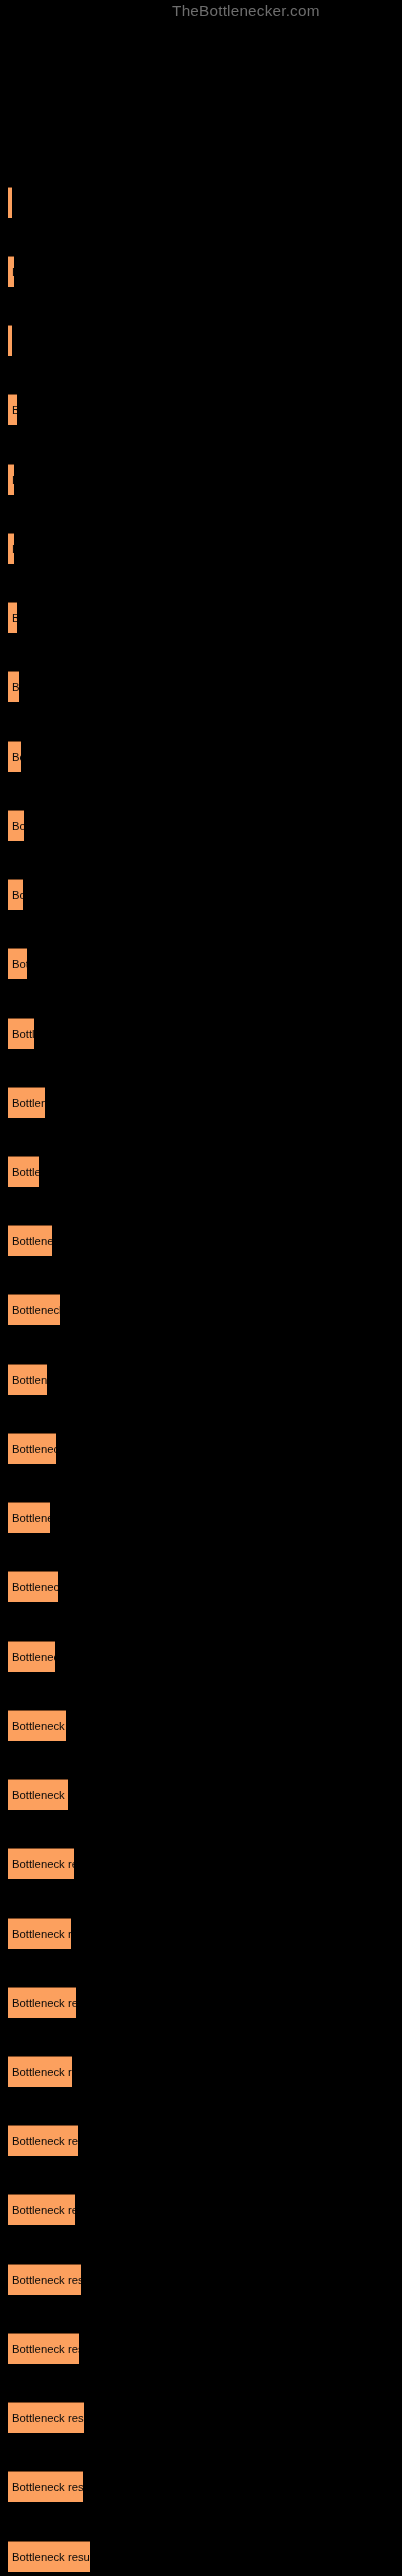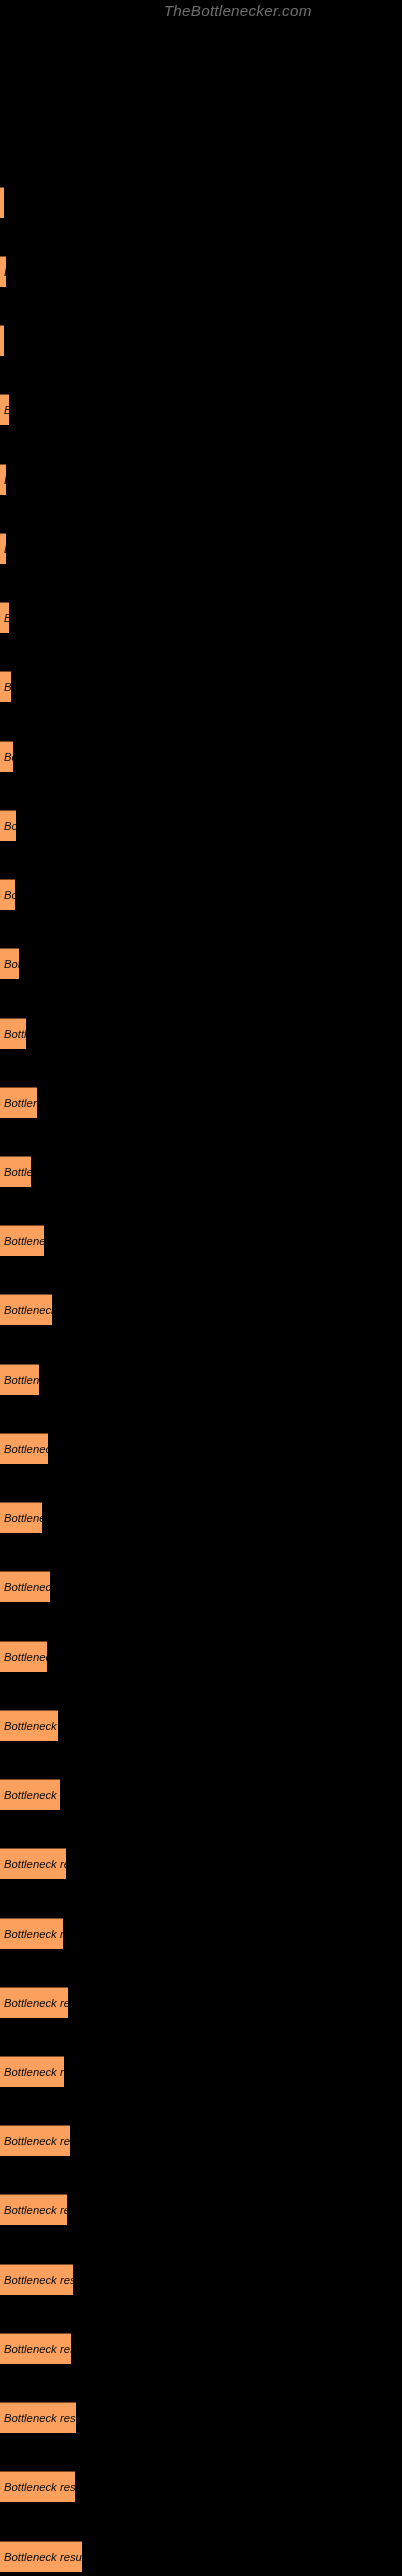--- a/index.html
+++ b/index.html
@@ -11,25 +11,24 @@
     width: 403px;
     height: 2576px;
     position: relative;
     overflow: hidden;
     font-family: "Liberation Sans", sans-serif;
     -webkit-font-smoothing: antialiased;
   }
 
   #chart-root {
     position: absolute;
-    left: 0;
+    left: 8px;
     top: 0;
     width: 318px;
     height: 2576px;
-    font-style: italic;
   }
 
   #watermark {
     position: absolute;
     right: 6.4px;
     top: 1.6px;
     color: #6e6e6e;
     font-family: "Liberation Sans", sans-serif;
     font-size: 15.3px;
     letter-spacing: 0.2px;

